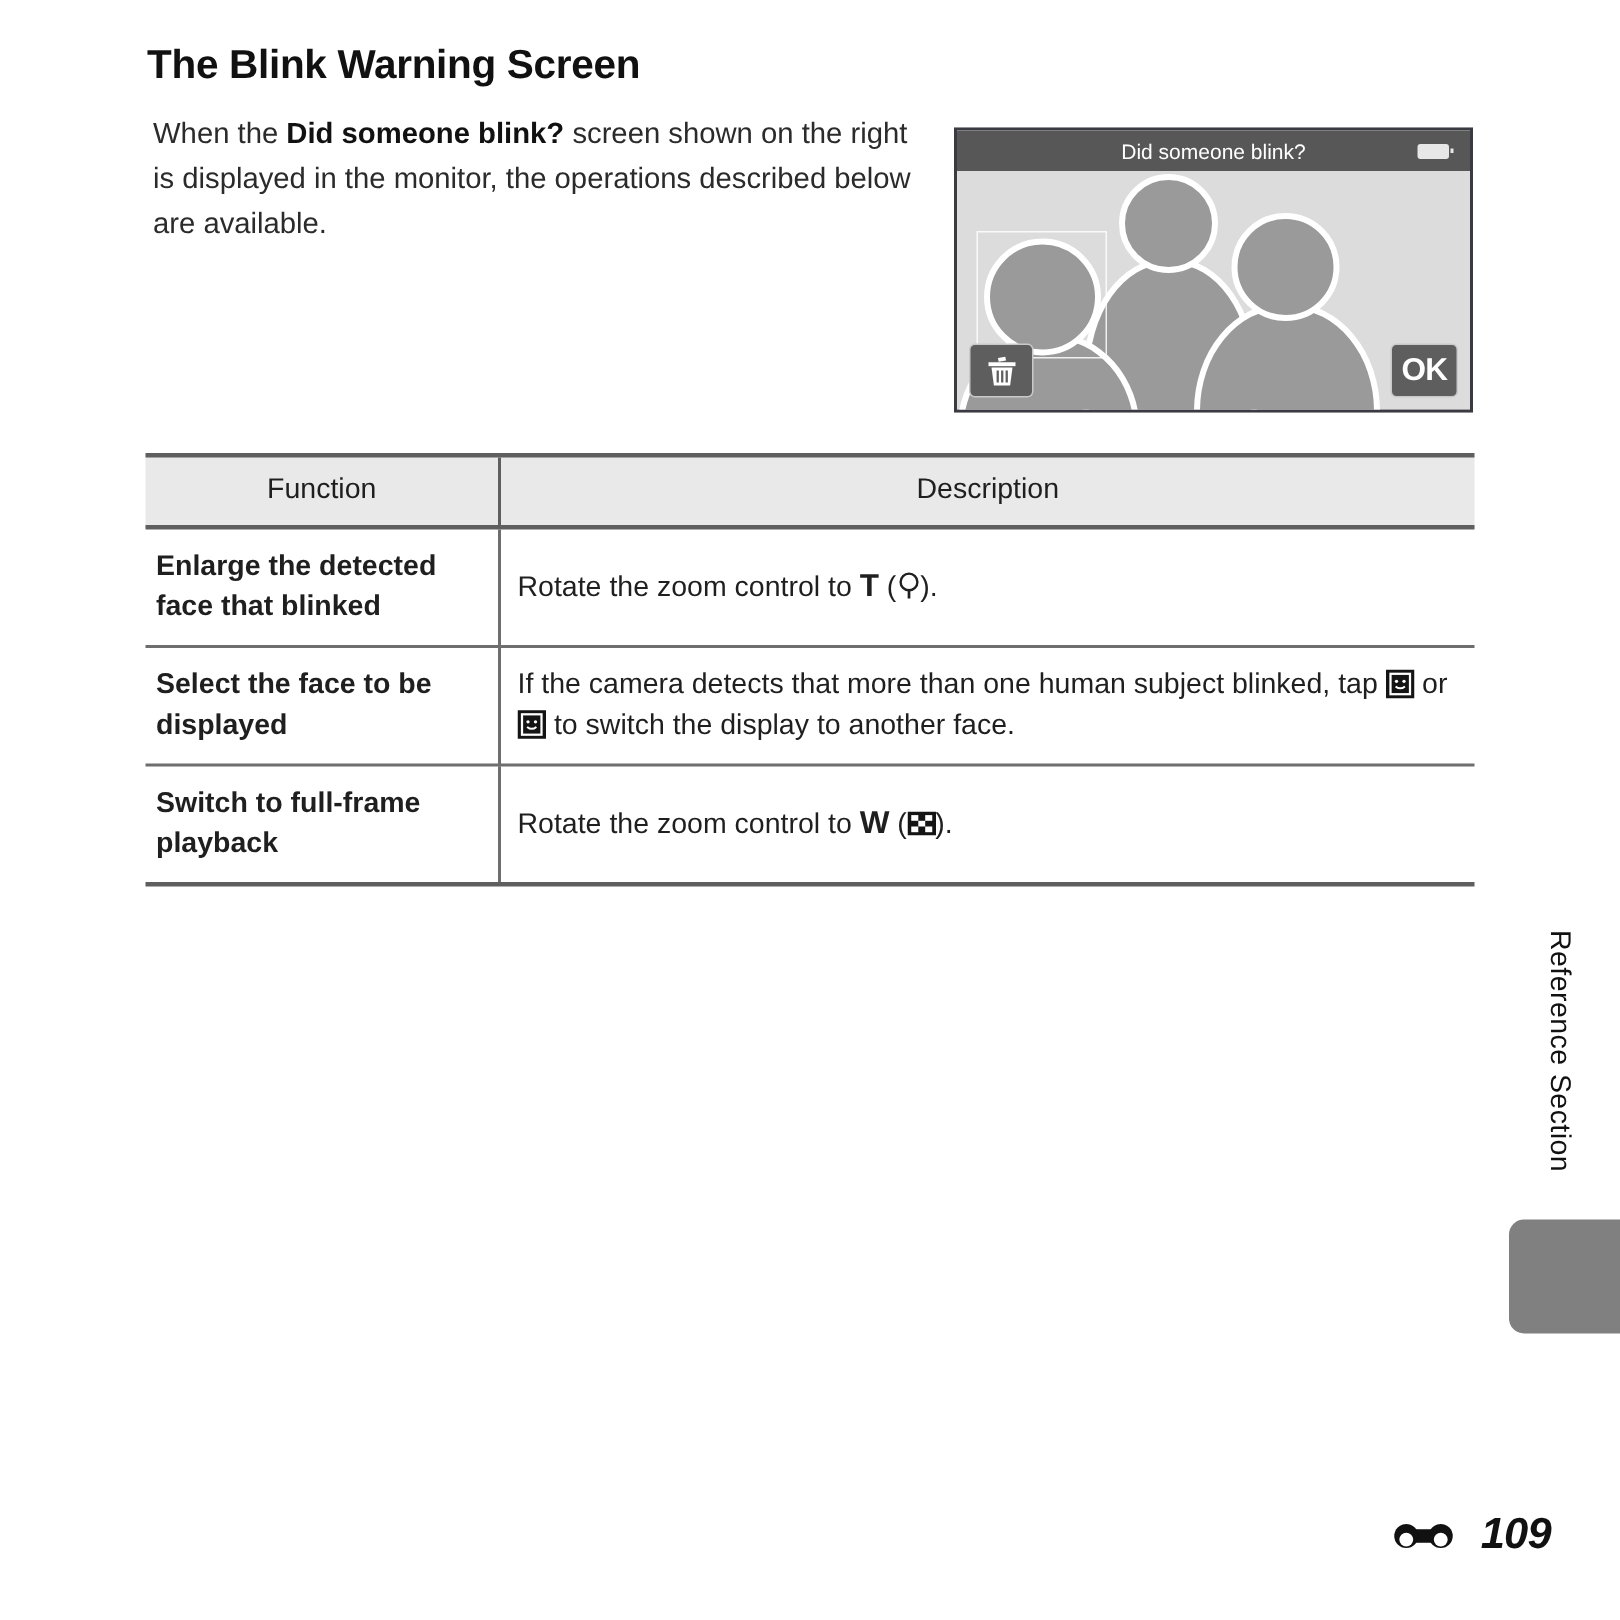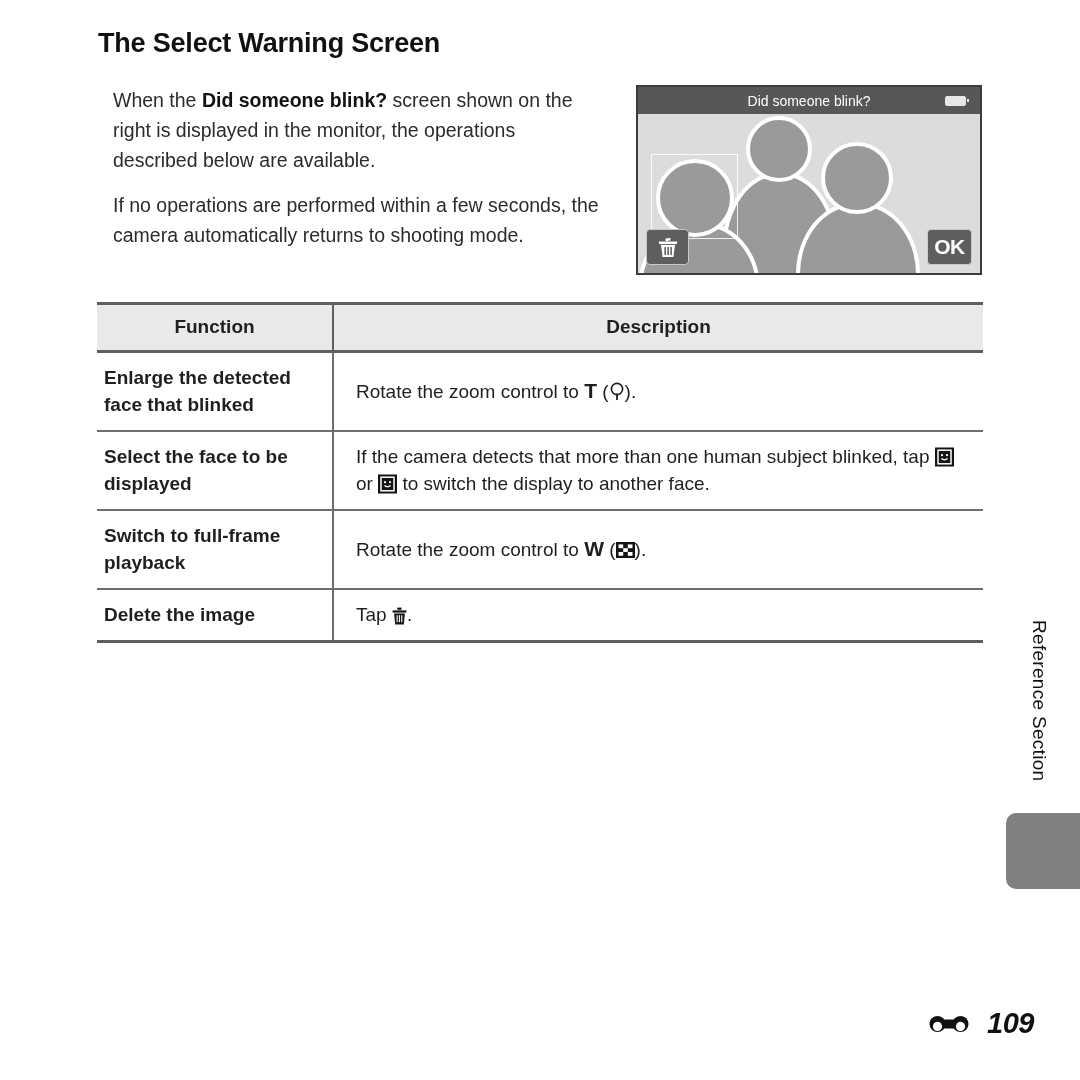--- a/index.html
+++ b/index.html
@@ -30,21 +30,21 @@
   
   .intro {
     position: absolute;
     left: 98px;
     top: 70px;
     width: 520px;
     font-size: 19.5px;
     line-height: 30px;
     color: #2b2b2b;
   }
-  .intro p { margin: 15px; }
+  .intro p { margin: 4px; }
   .intro p + p { margin-top: 2px; }
   .intro b { font-weight: bold; color: #111; }
 
   
   .monitor {
     position: absolute;
     left: 636px;
     top: 85px;
     width: 346px;
     height: 190px;
@@ -167,21 +167,21 @@
   }
   table.spec {
     border-collapse: collapse;
     width: 100%;
     table-layout: fixed;
   }
   table.spec col.c-fn { width: 236px; }
   table.spec thead th {
     background: #e9e9e9;
     font-size: 19px;
-    font-weight: bold;
+    font-weight: normal;
     color: #1f1f1f;
     text-align: center;
     padding: 11px 4px 12px;
     border-top: 3px solid #5f5f5f;
     border-bottom: 3px solid #5f5f5f;
   }
   table.spec thead th.fn-col { border-right: 2px solid #5f5f5f; }
   table.spec tbody td {
     font-size: 19px;
     line-height: 27px;
@@ -189,21 +189,21 @@
     padding: 11px 0 12px;
     border-bottom: 2px solid #6e6e6e;
     vertical-align: middle;
   }
   table.spec tbody td.fn {
     font-weight: bold;
     padding-left: 7px;
     border-right: 2px solid #6e6e6e;
   }
   table.spec tbody td.desc {
-    padding-left: 22px;
+    padding-left: 11px;
     padding-right: 8px;
   }
   table.spec tbody tr:last-child td {
     border-bottom: 3px solid #5f5f5f;
   }
 
   
   .ic {
     display: inline-block;
     vertical-align: -3px;
@@ -275,25 +275,24 @@
     font-size: 29px;
     font-weight: bold;
     font-style: italic;
     color: #111111;
     letter-spacing: -0.5px;
   }
 </style>
 </head>
 <body>
 
-<div class="page-title">The Select Warning Screen</div>
+<div class="page-title">The Blink Warning Screen</div>
 
 <div class="intro">
   <p><span>When the </span><b>Did someone blink?</b><span> screen shown on the right is displayed in the monitor, the operations described below are available.</span></p>
-  <p>If no operations are performed within a few seconds, the camera automatically returns to shooting mode.</p>
 </div>
 
 <div class="monitor">
   <div class="monitor-titlebar">
     <span>Did someone blink?</span>
     <span class="battery-icon"></span>
   </div>
   <div class="monitor-scene">
     <div class="figure fig-back">
       <div class="fig-body"></div>
@@ -369,31 +368,20 @@
         <td class="desc"><span>Rotate the zoom control to </span><span class="ic-bold">W</span><span> (</span><svg class="ic ic-thumb" viewBox="0 0 19 16">
               <rect x="0" y="0" width="19" height="16" fill="#141414"></rect>
               <rect x="2.5" y="2.4" width="4.7" height="3.8" fill="#ffffff"></rect>
               <rect x="11.8" y="2.4" width="4.7" height="3.8" fill="#ffffff"></rect>
               <rect x="7.2" y="6.2" width="4.6" height="3.8" fill="#ffffff"></rect>
               <rect x="2.5" y="10" width="4.7" height="3.8" fill="#ffffff"></rect>
               <rect x="11.8" y="10" width="4.7" height="3.8" fill="#ffffff"></rect>
             </svg><span>).</span></td>
       </tr>
 
-      <tr>
-        <td class="fn">Delete the image</td>
-        <td class="desc"><span>Tap </span><svg class="ic ic-trash" viewBox="0 0 15 19">
-              <rect x="0.6" y="4.4" width="13.8" height="2.2" fill="#141414"></rect>
-              <rect x="5.3" y="1.6" width="4.2" height="2.2" fill="#141414"></rect>
-              <path d="M2.1 7.4 h10.8 l-1.1 11 h-8.6 z" fill="#141414"></path>
-              <rect x="4.6" y="9.2" width="1.1" height="7" fill="#ffffff"></rect>
-              <rect x="6.9" y="9.2" width="1.1" height="7" fill="#ffffff"></rect>
-              <rect x="9.2" y="9.2" width="1.1" height="7" fill="#ffffff"></rect>
-            </svg><span>.</span></td>
-      </tr>
 
     </tbody>
   </table>
 </div>
 
 <div class="side-label">Reference Section</div>
 <div class="side-tab"></div>
 
 <div class="footer">
   <svg class="footer-mark" viewBox="0 0 42 24">

